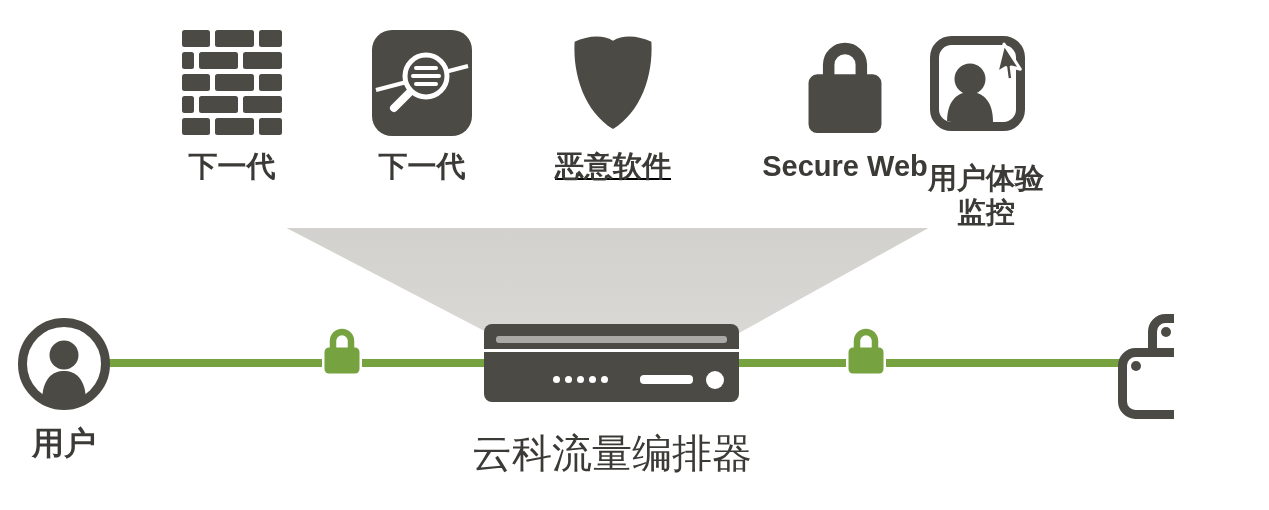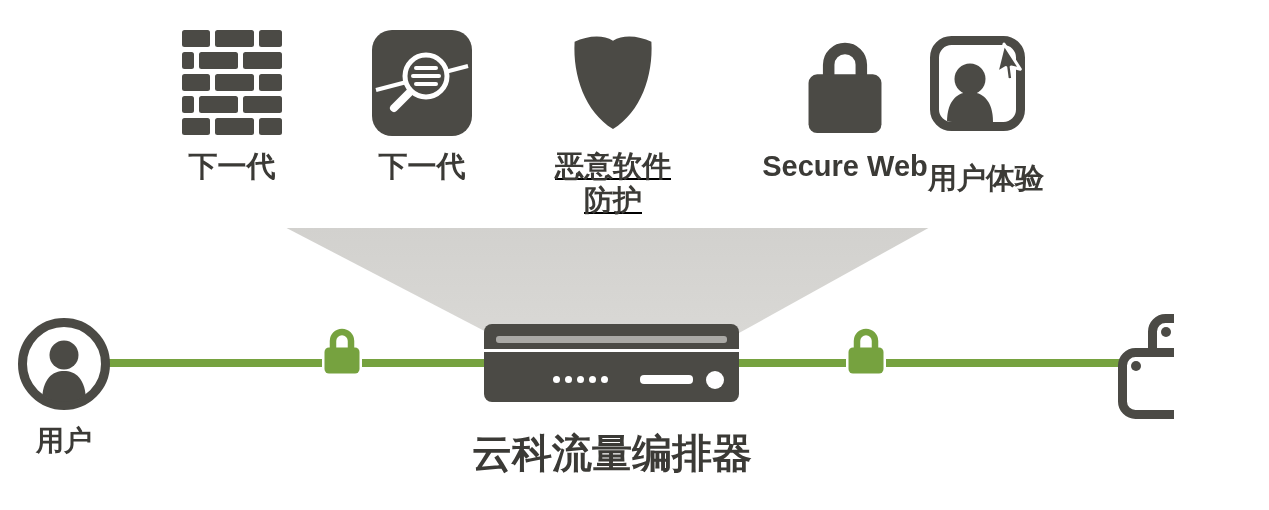--- a/index.html
+++ b/index.html
@@ -25,39 +25,39 @@
   .funnel{position:absolute;left:280px;top:228px;width:655px;height:106px;
     background:linear-gradient(180deg,var(--funnel-a),var(--funnel-b));
     clip-path:polygon(1% 0,99% 0,69.8% 100%,32.1% 100%);}
 
   
   .flow-line{position:absolute;left:60px;top:359px;width:1130px;height:8px;background:var(--green);}
 
   
   .user-icon{position:absolute;left:16px;top:316px;}
   .apps-icon{position:absolute;left:1118px;top:314px;}
-  .endpoint-label{position:absolute;font-size:28px;font-weight:bold;color:var(--text-dark);text-align:center;}
+  .endpoint-label{position:absolute;font-size:32px;font-weight:bold;color:var(--text-dark);text-align:center;}
   .user-label{left:16px;top:422px;width:96px;}
   .app-label{left:1124px;top:422px;width:100px;}
 
   
   .lock-a{position:absolute;left:321px;top:324px;}
   .lock-b{position:absolute;left:845px;top:324px;}
 
   
   .device{position:absolute;left:484px;top:324px;width:255px;height:78px;background:var(--icon-dark);border-radius:8px;}
   .device-stripe{position:absolute;left:12px;right:12px;top:12px;height:7px;background:#aaa9a5;border-radius:3px;}
   .device-sep{position:absolute;left:0;right:0;top:25px;height:3px;background:#ffffff;}
   .device-dots{position:absolute;left:69px;top:52px;display:flex;gap:5px;}
   .device-dots i{display:block;width:7px;height:7px;border-radius:50%;background:#ffffff;}
   .device-slot{position:absolute;left:156px;top:51px;width:53px;height:9px;background:#ffffff;border-radius:4px;}
   .device-button{position:absolute;left:222px;top:47px;width:18px;height:18px;border-radius:50%;background:#ffffff;}
 
   .orchestrator-label{position:absolute;left:362px;top:426px;width:500px;text-align:center;
-    font-size:40px;font-weight:bold;color:var(--text-dark);}
+    font-size:40px;font-weight:normal;color:var(--text-dark);}
 
   svg{display:block;}
 </style>
 </head>
 <body>
 
 <div class="stage">
 
   <div class="funnel"></div>
 
@@ -108,21 +108,20 @@
   </div>
 
   <div class="svc svc-3">
     <div class="icon-box">
       <svg width="96" height="110" viewBox="0 0 100 110">
         <path d="M50 13 C61 6 77 8 90 14 C92 50 79 87 50 105 C21 87 8 50 10 14 C23 8 39 6 50 13 Z" style="fill:var(--icon-dark)"></path>
       </svg>
     </div>
     <div class="lbl">
       <div>恶意软件</div>
-      <div>防护</div>
     </div>
   </div>
 
   <div class="svc svc-4">
     <div class="icon-box">
       <svg width="96" height="106" viewBox="0 0 100 106">
         <path d="M33 50 L33 34 A17 17 0 0 1 67 34 L67 50" fill="none" style="stroke:var(--icon-dark)" stroke-width="12"></path>
         <rect x="12" y="44" width="76" height="61" rx="9" style="fill:var(--icon-dark)"></rect>
       </svg>
     </div>
@@ -144,20 +143,21 @@
           <circle cx="42" cy="49" r="15.5"></circle>
           <path d="M19 92 C19 70 30 62 42 62 C54 62 65 70 65 92 Z"></path>
         </g>
         <g transform="translate(76,14) rotate(14)">
           <path d="M0 0 L0 30 L7.5 22.5 L12 34 L17 32 L12.5 20.5 L22 20.5 Z" style="fill:var(--icon-dark)" stroke="#ffffff" stroke-width="3" stroke-linejoin="round"></path>
         </g>
       </svg>
     </div>
     <div class="lbl">
       <div>用户体验</div>
+      <div>监控</div>
     </div>
   </div>
 
   <div class="user-icon">
     <svg width="96" height="96" viewBox="0 0 96 96">
       <defs>
         <clipPath id="userclip">
             <circle cx="48" cy="48" r="38"></circle>
           </clipPath>
       </defs>

